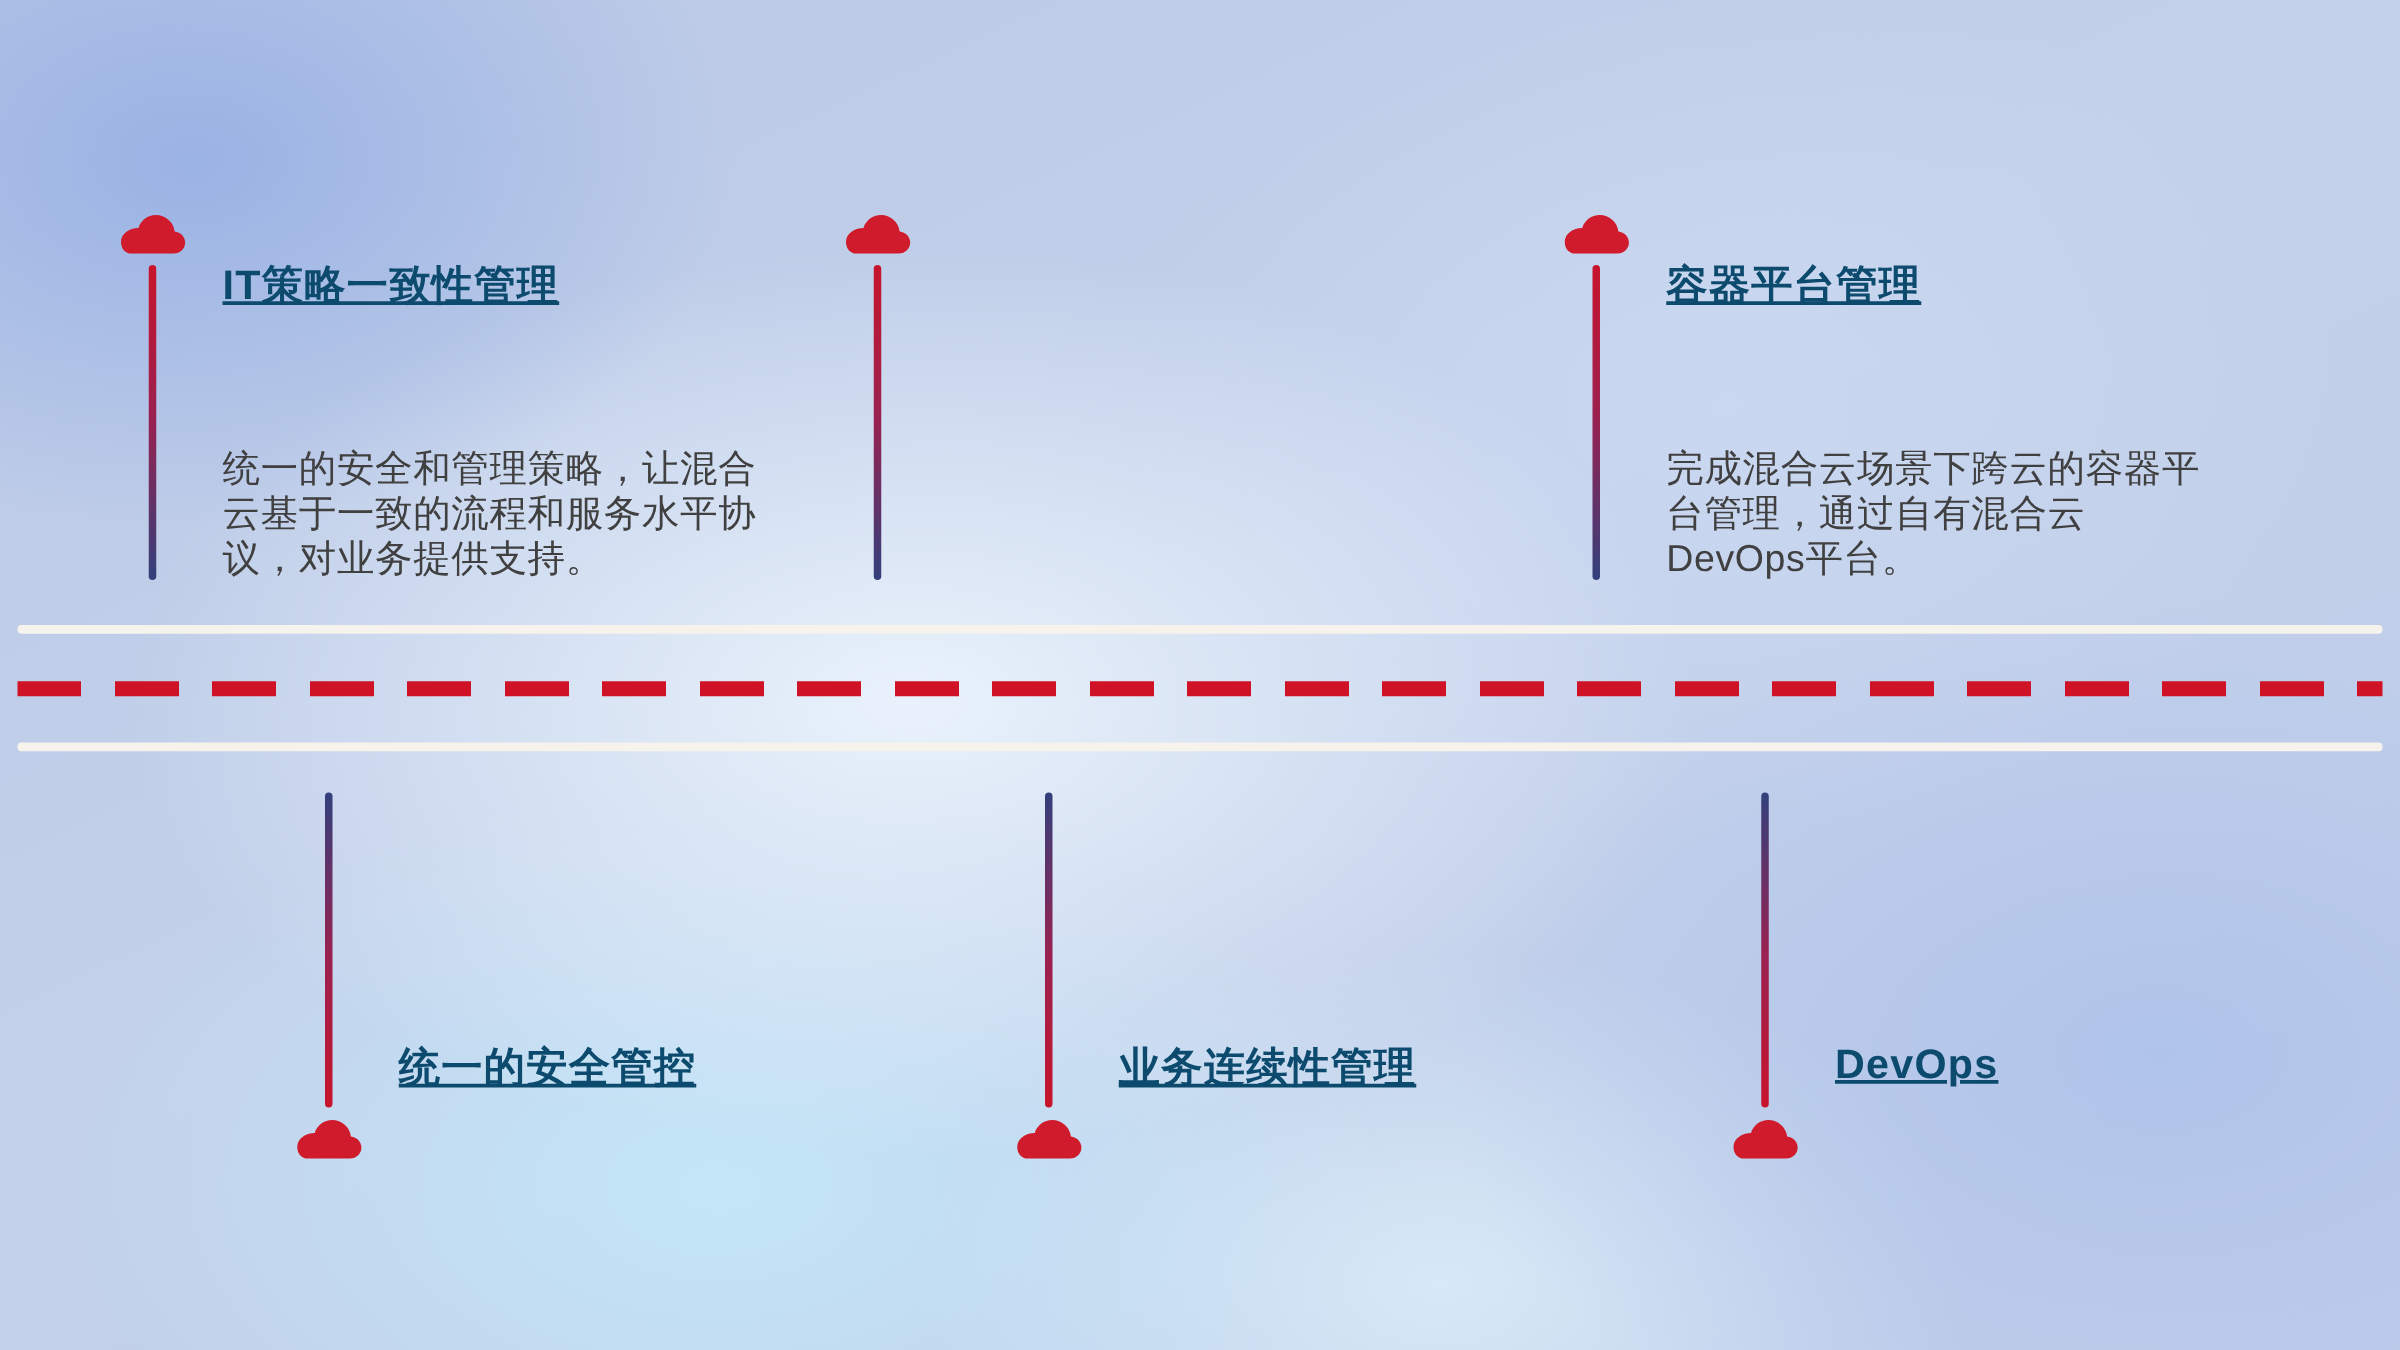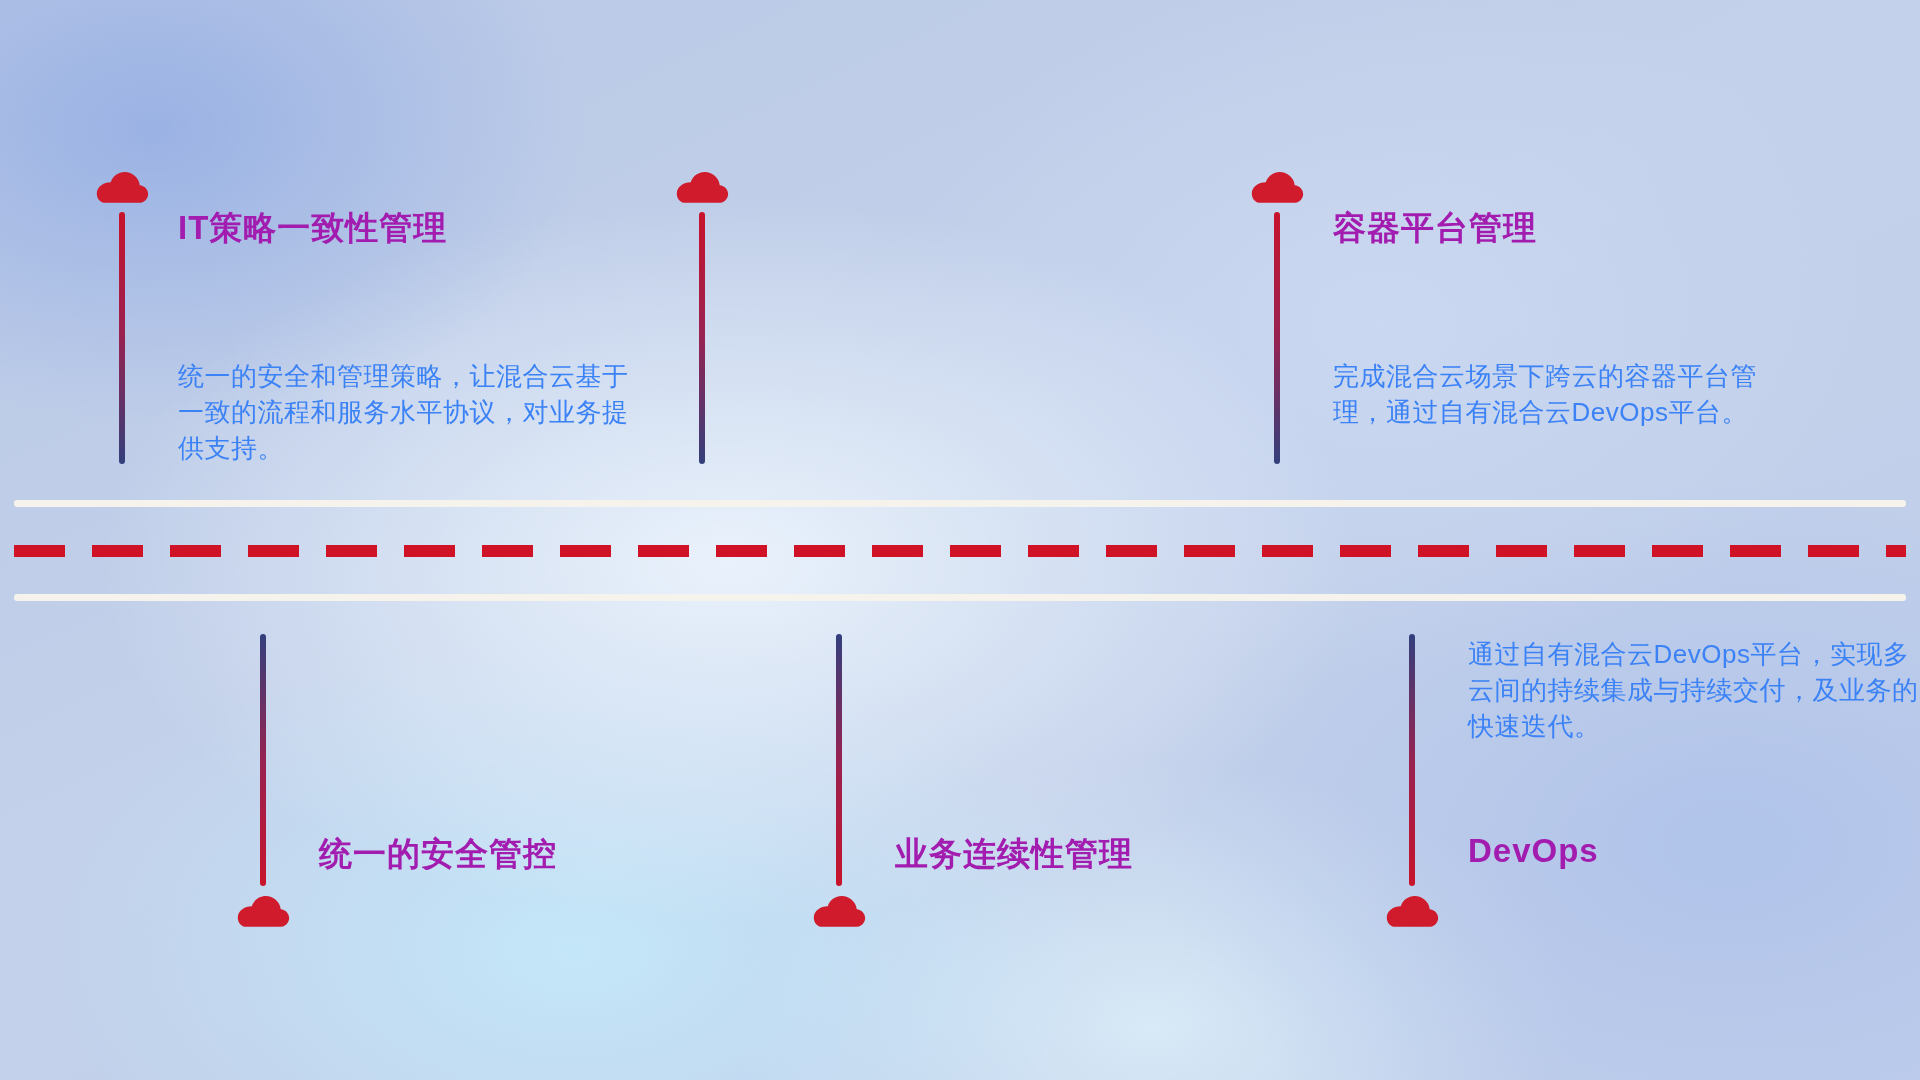--- a/index.html
+++ b/index.html
@@ -69,34 +69,35 @@
     height: 252px;
     background: linear-gradient(0deg, #c8142b 0%, #9a2150 48%, #32407c 100%);
   }
   .item.bottom .cloud { top: 258px; }
 
   .item h2 {
     position: absolute;
     left: 84px;
     font-size: 33px;
     font-weight: 700;
-    color: #a21caf;
+    color: #0c4a6e;
     letter-spacing: 1px;
     white-space: nowrap;
+    text-decoration: underline;
   }
   .item.top h2    { top: 38px; }
   .item.bottom h2 { top: 198px; text-align: center; }
 
   .item p {
     position: absolute;
     left: 84px;
     width: 452px;
-    font-size: 26px;
+    font-size: 30px;
     line-height: 36px;
-    color: #3b82f6;
+    color: #404040;
     letter-spacing: 0.5px;
   }
   .item.top p    { top: 190px; }
   .item.bottom p { top: 2px; }
 
   
   #item-0 { left: 94px;   top: 168px; }
   #item-1 { left: 674px;  top: 168px; }
   #item-2 { left: 1249px; top: 168px; }
   #item-3 { left: 235px;  top: 634px; }
@@ -163,14 +164,13 @@
 </div>
 
 <div class="item bottom" id="item-5">
   <span class="cloud">
     <svg viewBox="0 0 60 40">
         <path fill="currentColor" d="M12,37 L48,37 C54,37 58,32.5 58,27.5 C58,22.5 54,18.5 49,18 C48,10 41,4 33,4 C26,4 20,8.5 18,15 C10,15 3,20 3,27 C3,33 7,37 12,37 Z"></path>
       </svg>
   </span>
   <span class="vline"></span>
   <h2>DevOps</h2>
-  <p>通过自有混合云DevOps平台，实现多云间的持续集成与持续交付，及业务的快速迭代。</p>
 </div>
 
 </body></html>

